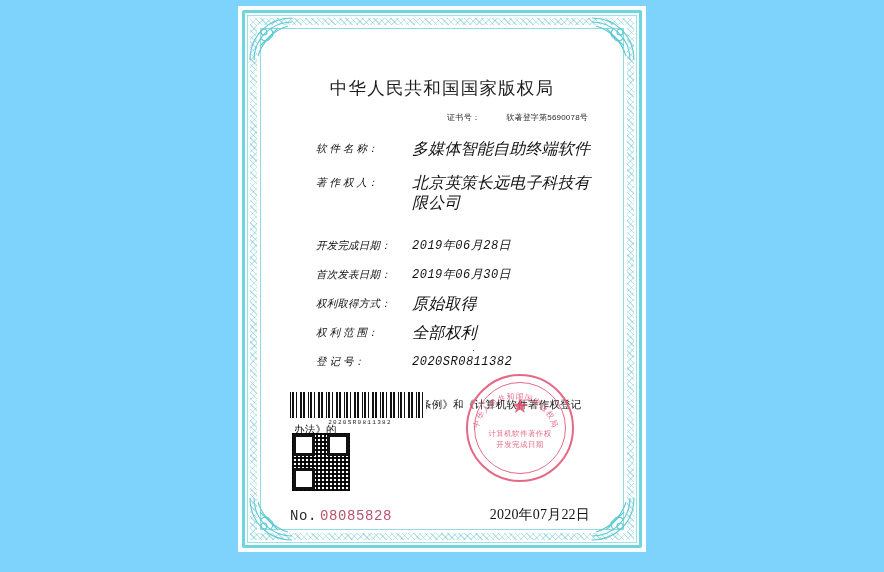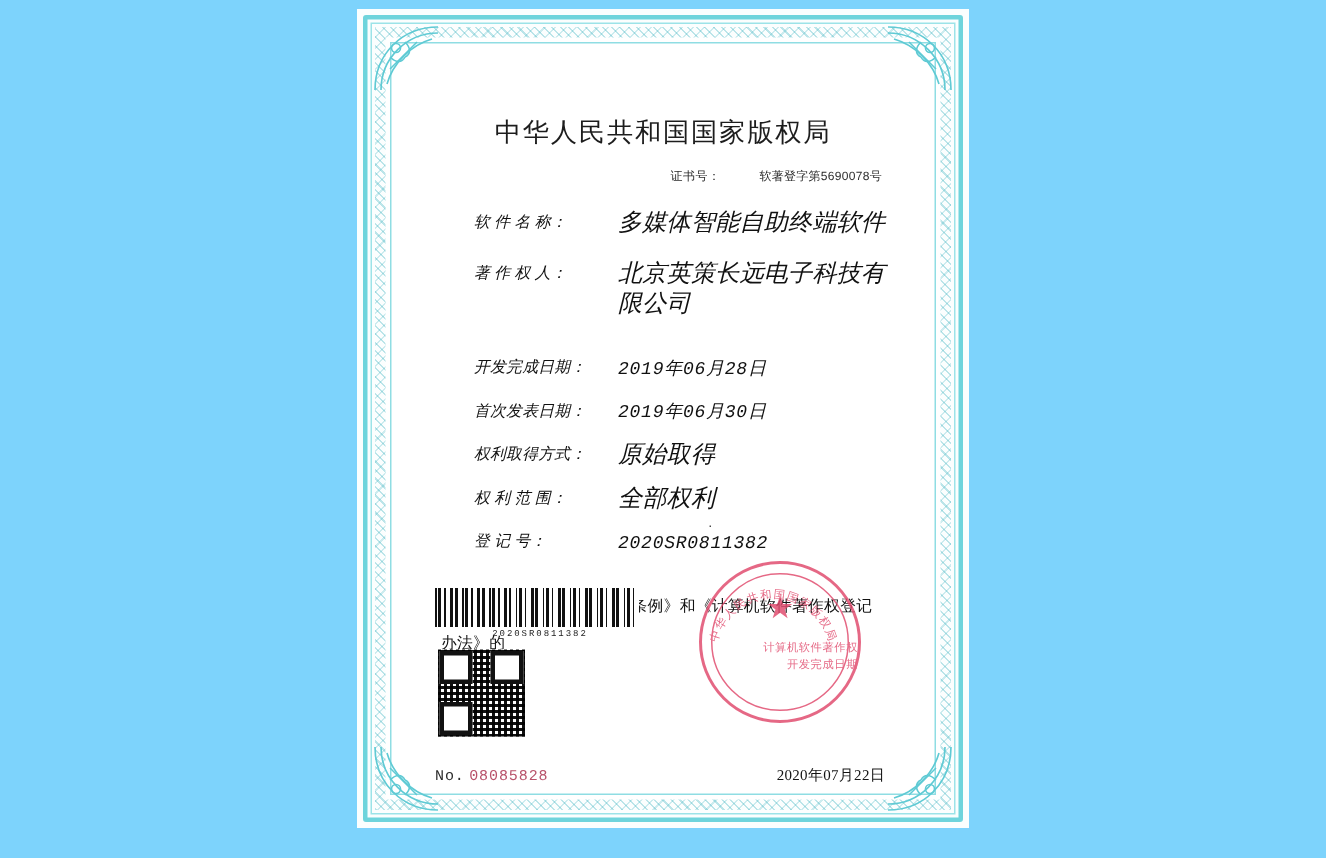--- a/index.html
+++ b/index.html
@@ -252,22 +252,22 @@
     transform: translateX(-50%);
     font-size: 21px;
     line-height: 21px;
     color: #e0486b;
   }
   .seal-text-lines {
     position: absolute;
     left: 0;
     right: 0;
     top: 52px;
-    text-align: right;
-    font-family: Liberation Mono, monospace;
+    text-align: center;
+    font-family: Liberation Sans, sans-serif;
     font-size: 7.5px;
     line-height: 11px;
     letter-spacing: .4px;
     color: #e0486b;
   }
   .seal-arc {
     position: absolute;
     left: 0; right: 0; top: 10px;
     height: 84px;
   }
@@ -277,31 +277,31 @@
     fill: #e0486b;
     letter-spacing: 1px;
   }
 
   
   .footer-no {
     position: absolute;
     left: 52px;
     bottom: 28px;
     font-family: "Liberation Mono", monospace;
-    font-size: 10px;
+    font-size: 14px;
     color: #b8536b;
     letter-spacing: .6px;
   }
   .footer-no .lbl { color: #2a2a2a; margin-right: 3px; }
   .footer-date {
     position: absolute;
     right: 56px;
     bottom: 28px;
     font-family: "Liberation Serif", serif;
-    font-size: 10px;
+    font-size: 14px;
     color: #141414;
     letter-spacing: .2px;
   }
 
   .dot-mark {
     position: absolute;
     left: 234px;
     top: 339px;
     font-size: 9px;
     color: #333;

